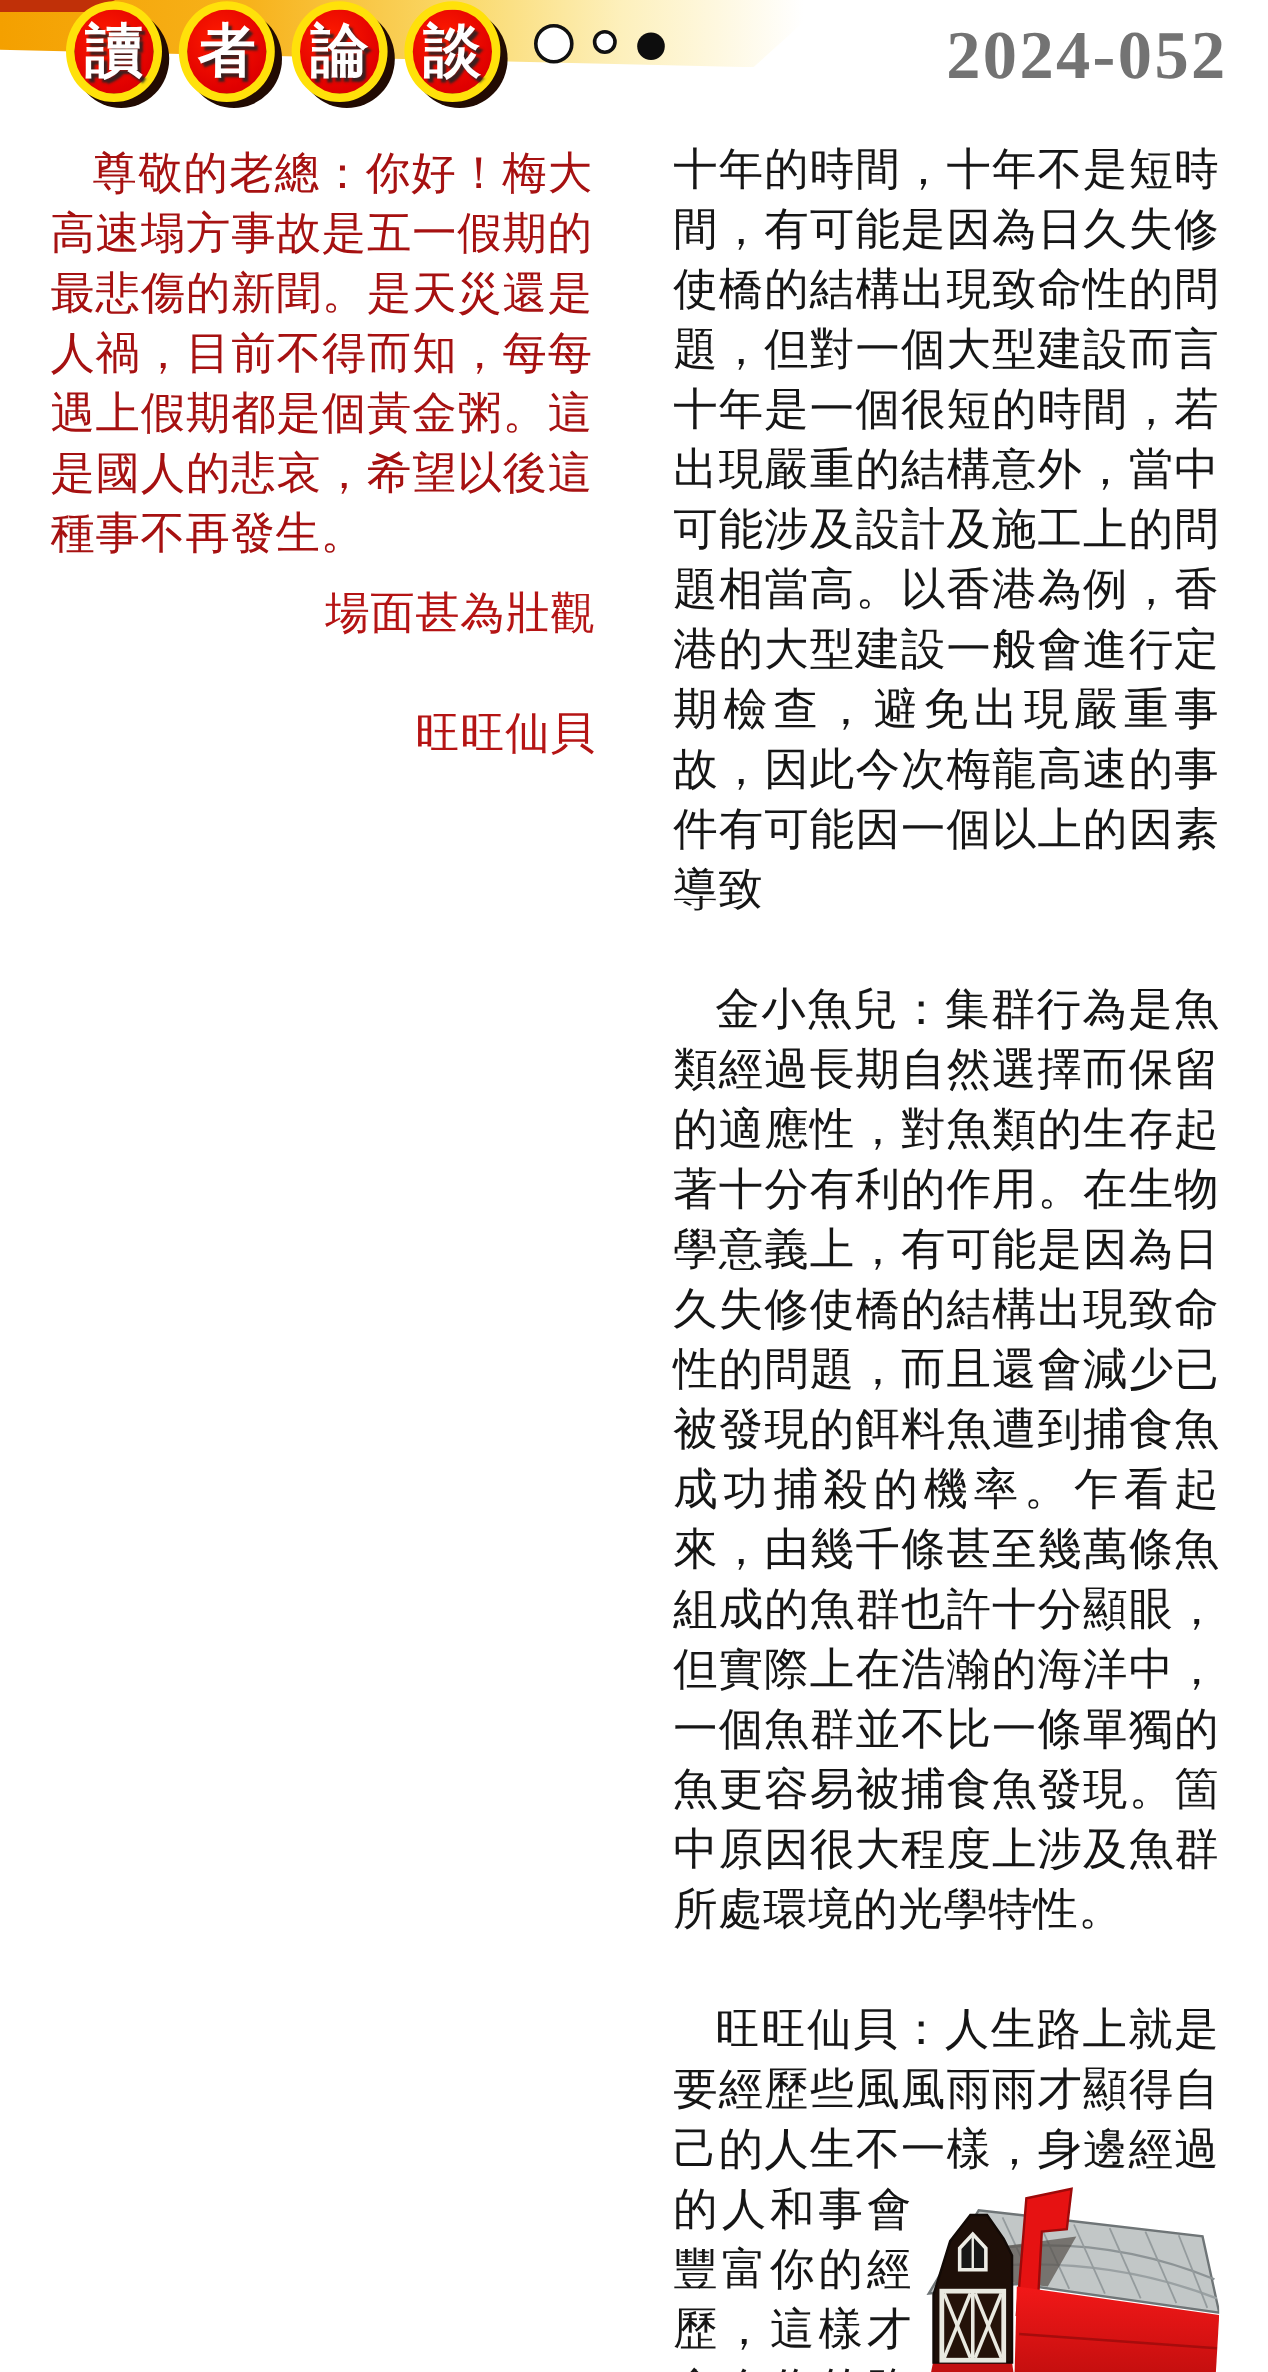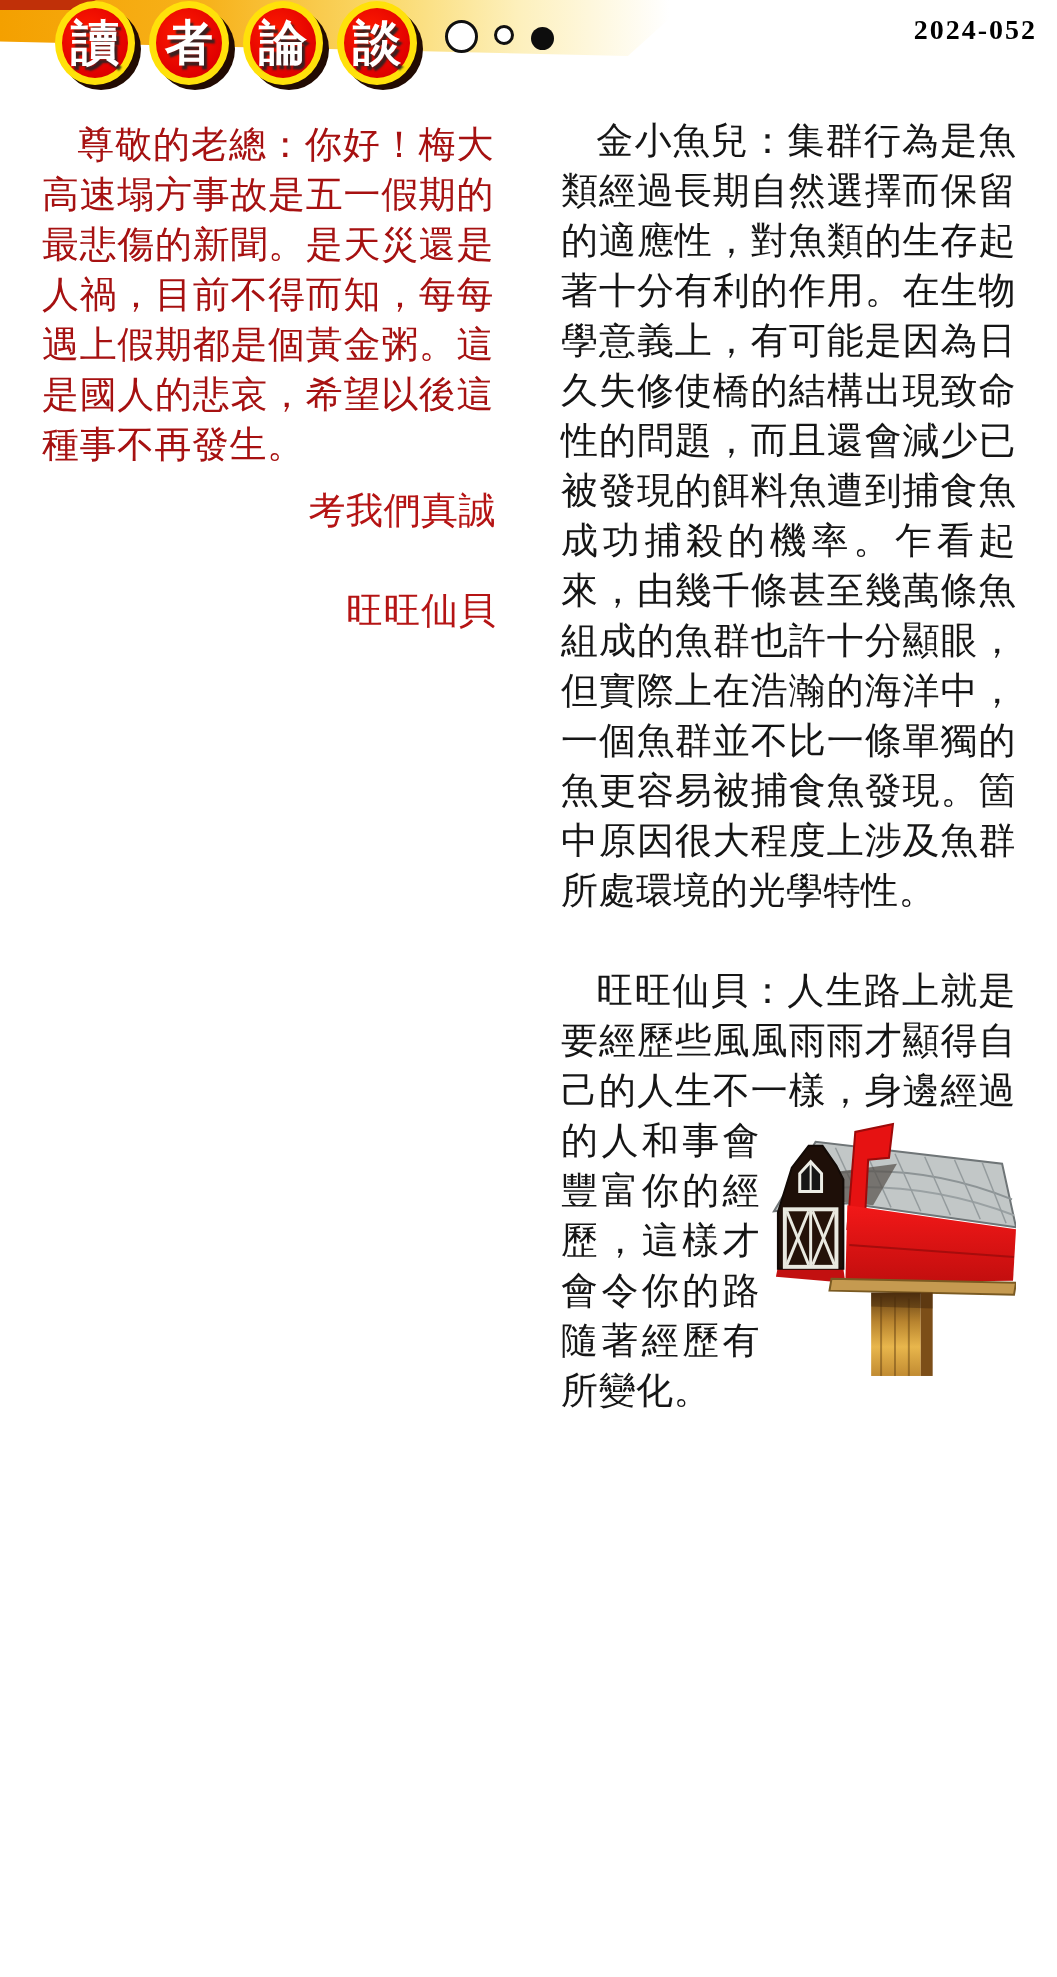--- a/index.html
+++ b/index.html
@@ -31,23 +31,23 @@
   }
   .badge-char{
     color:#ffffff;font-size:48px;font-weight:bold;line-height:1;
     text-shadow:3px 4px 2px rgba(35,35,35,.9);
   }
   .dot{position:absolute;border-radius:50%;box-sizing:border-box;}
   .dot-large{left:445px;top:20px;width:33px;height:33px;border:3px solid #101010;background:#fff;}
   .dot-small{left:494px;top:25px;width:20px;height:20px;border:3px solid #101010;background:#fff;}
   .dot-filled{left:531px;top:27px;width:23px;height:23px;background:#0d0d0d;}
   .issue{
-    position:absolute;top:14px;right:20px;
-    font-family:"Liberation Serif",serif;font-weight:bold;font-size:28px;
-    color:#000000;letter-spacing:2px;
+    position:absolute;top:14px;right:34px;
+    font-family:"Liberation Serif",serif;font-weight:bold;font-size:57px;
+    color:#737373;letter-spacing:2px;
   }
   
   .col{
     position:absolute;font-size:37px;line-height:50px;letter-spacing:.5px;
     text-align:justify;text-justify:inter-character;
   }
   .col-left{left:26px;top:104px;width:484px;}
   .col-right{left:545px;top:100px;width:487px;}
   .para{margin:16px;}
   .indent{text-indent:.95em;}
@@ -99,27 +99,28 @@
     <div class="dot dot-large"></div>
     <div class="dot dot-small"></div>
     <div class="dot dot-filled"></div>
 
     <div class="issue">2024-052</div>
   </div>
 
   <div class="col col-left">
     <p class="para red indent">尊敬的老總：你好！梅大高速塌方事故是五一假期的最悲傷的新聞。是天災還是人禍，目前不得而知，每每遇上假期都是個黃金粥。這是國人的悲哀，希望以後這種事不再發生。</p>
 
-    <p class="sig">考我們真誠</p>
+    <p class="sig">場面甚為壯觀</p>
 
     <p class="sig">旺旺仙貝</p>
 
   </div>
 
   <div class="col col-right">
+    <p class="para black gap">十年的時間，十年不是短時間，有可能是因為日久失修使橋的結構出現致命性的問題，但對一個大型建設而言十年是一個很短的時間，若出現嚴重的結構意外，當中可能涉及設計及施工上的問題相當高。以香港為例，香港的大型建設一般會進行定期檢查，避免出現嚴重事故，因此今次梅龍高速的事件有可能因一個以上的因素導致</p>
 
     <p class="para black indent gap">金小魚兒：集群行為是魚類經過長期自然選擇而保留的適應性，對魚類的生存起著十分有利的作用。在生物學意義上，有可能是因為日久失修使橋的結構出現致命性的問題，而且還會減少已被發現的餌料魚遭到捕食魚成功捕殺的機率。乍看起來，由幾千條甚至幾萬條魚組成的魚群也許十分顯眼，但實際上在浩瀚的海洋中，一個魚群並不比一條單獨的魚更容易被捕食魚發現。箇中原因很大程度上涉及魚群所處環境的光學特性。</p>
 
     <p class="para black indent">
       <span>旺旺仙貝：人生路上就是要經歷些風風雨雨才顯得自己的人生不一樣，身邊經過</span><span class="mailbox-float">
           <svg viewBox="0 0 252 260" xmlns="http://www.w3.org/2000/svg">
         <defs>
           <linearGradient id="redGrad" x1="0" y1="0" x2="0" y2="1">
             <stop offset="0%" stop-color="#F21818"></stop>
             <stop offset="100%" stop-color="#C20E0E"></stop>

